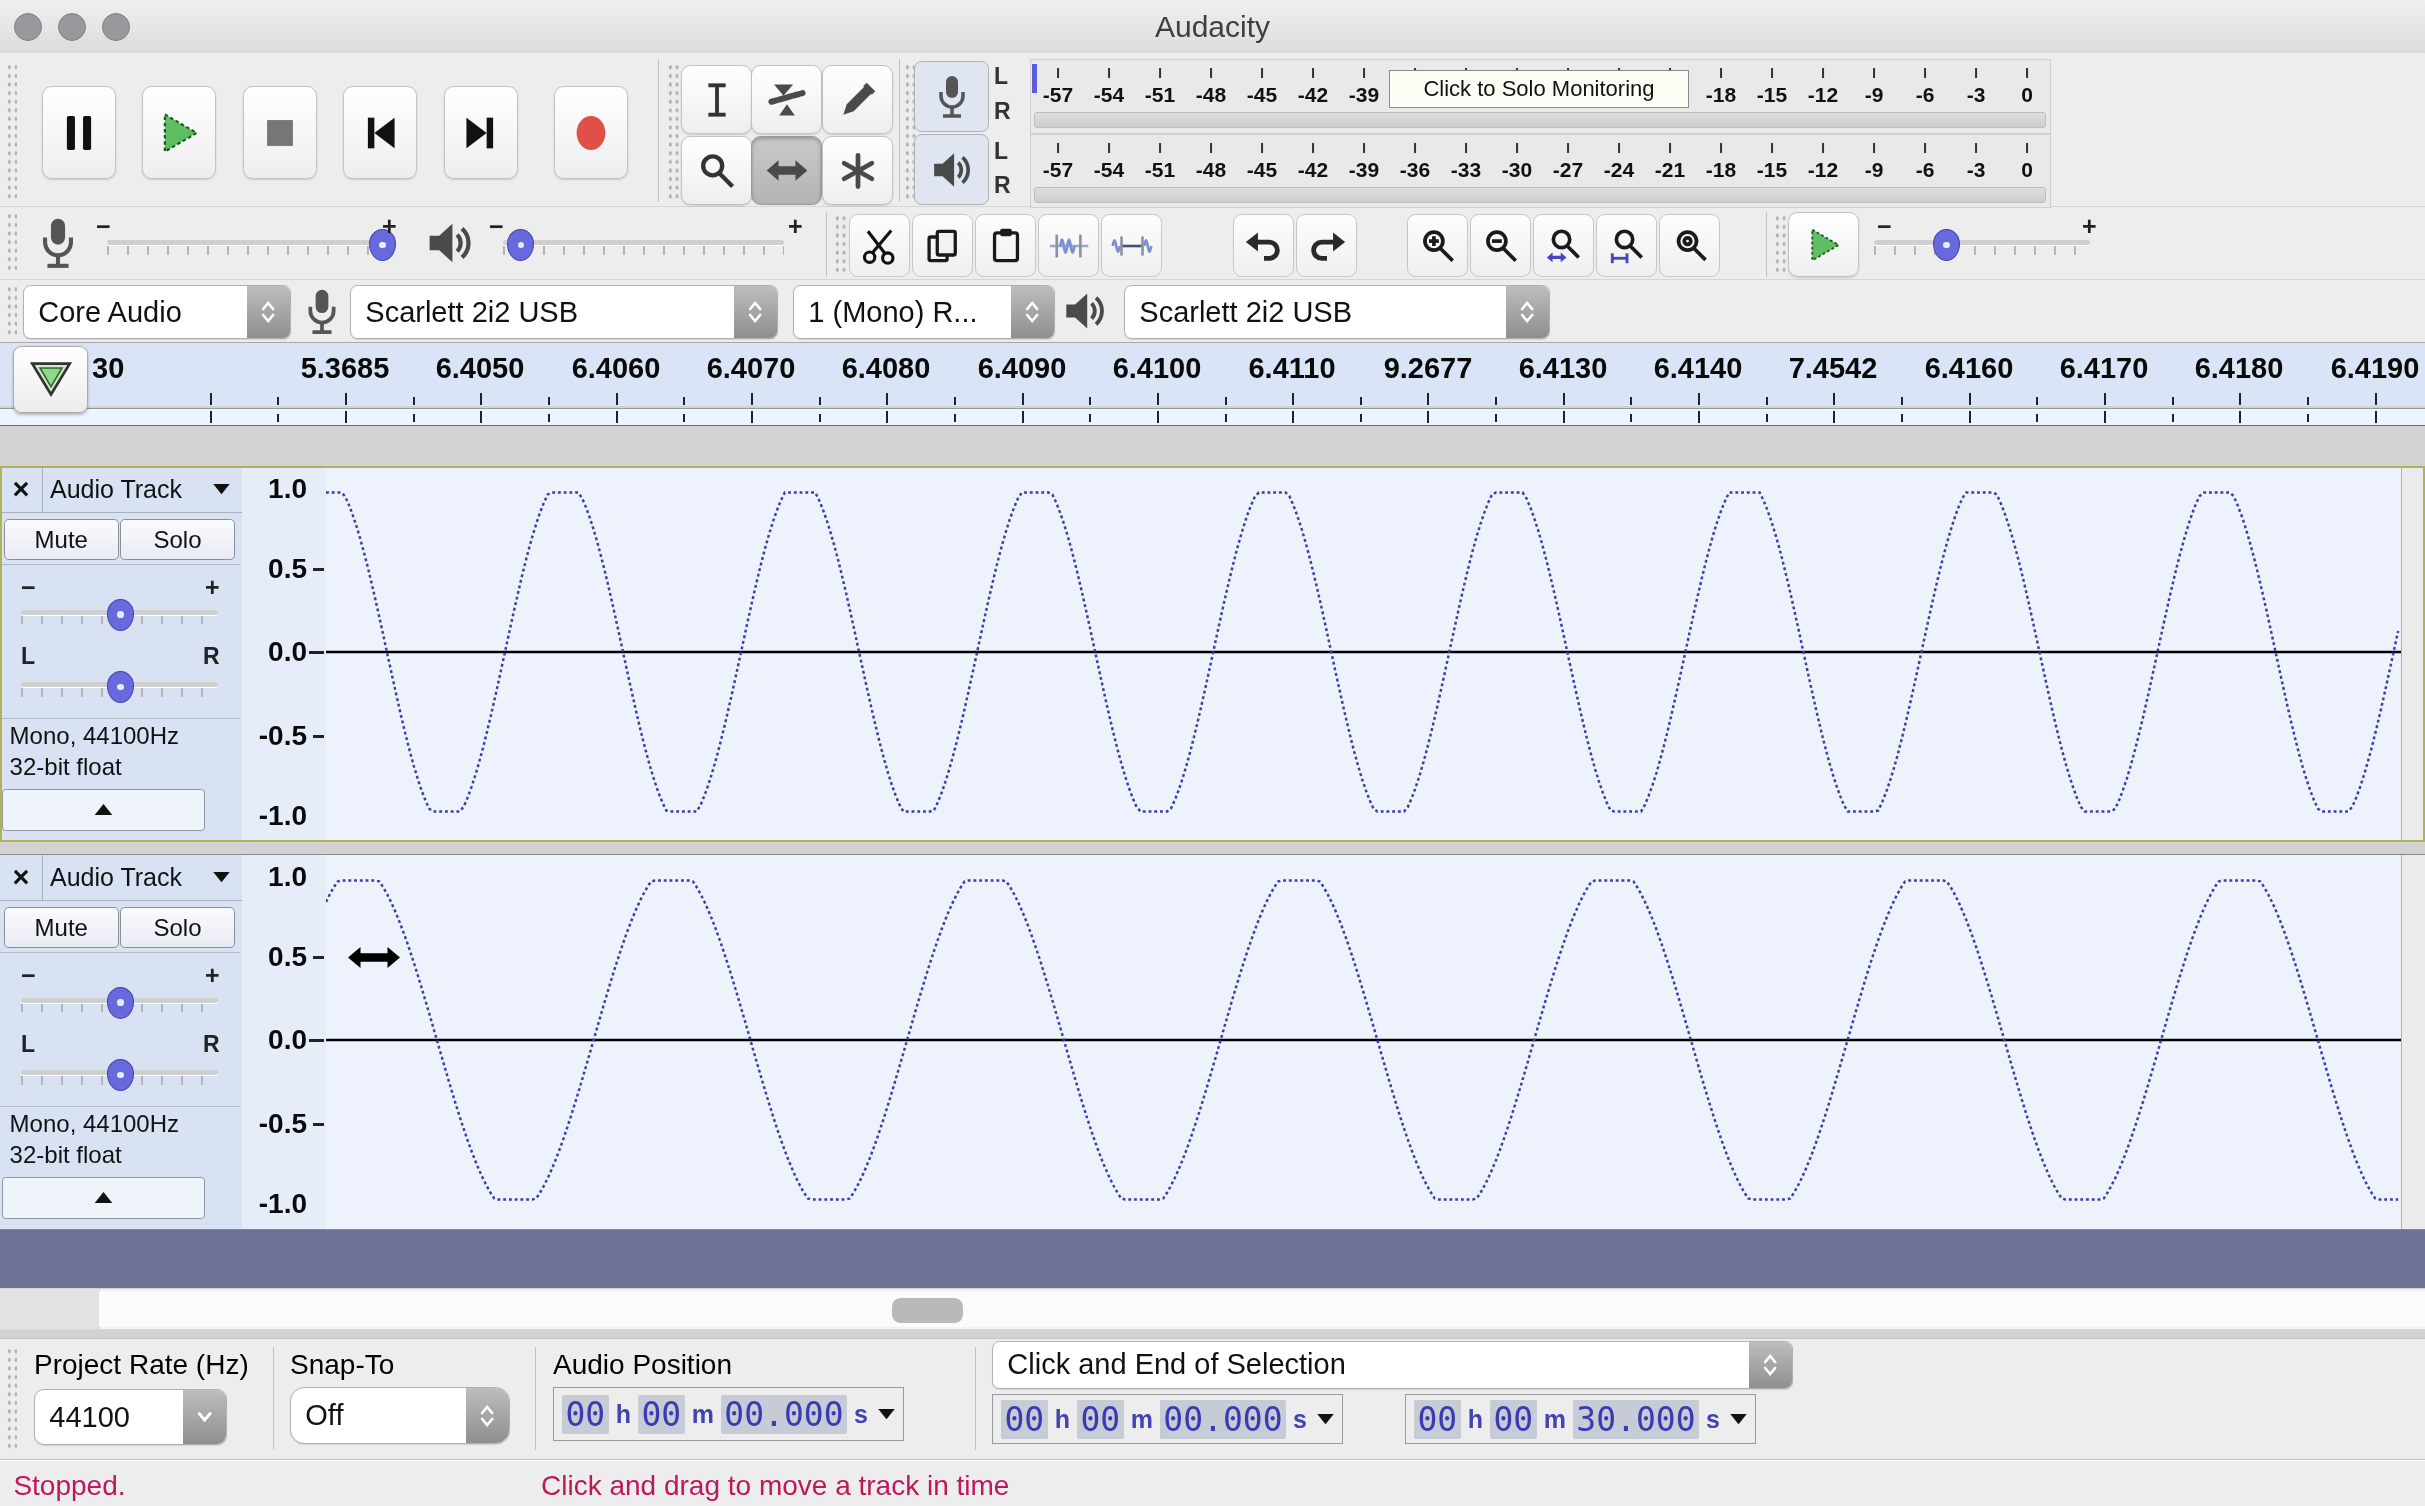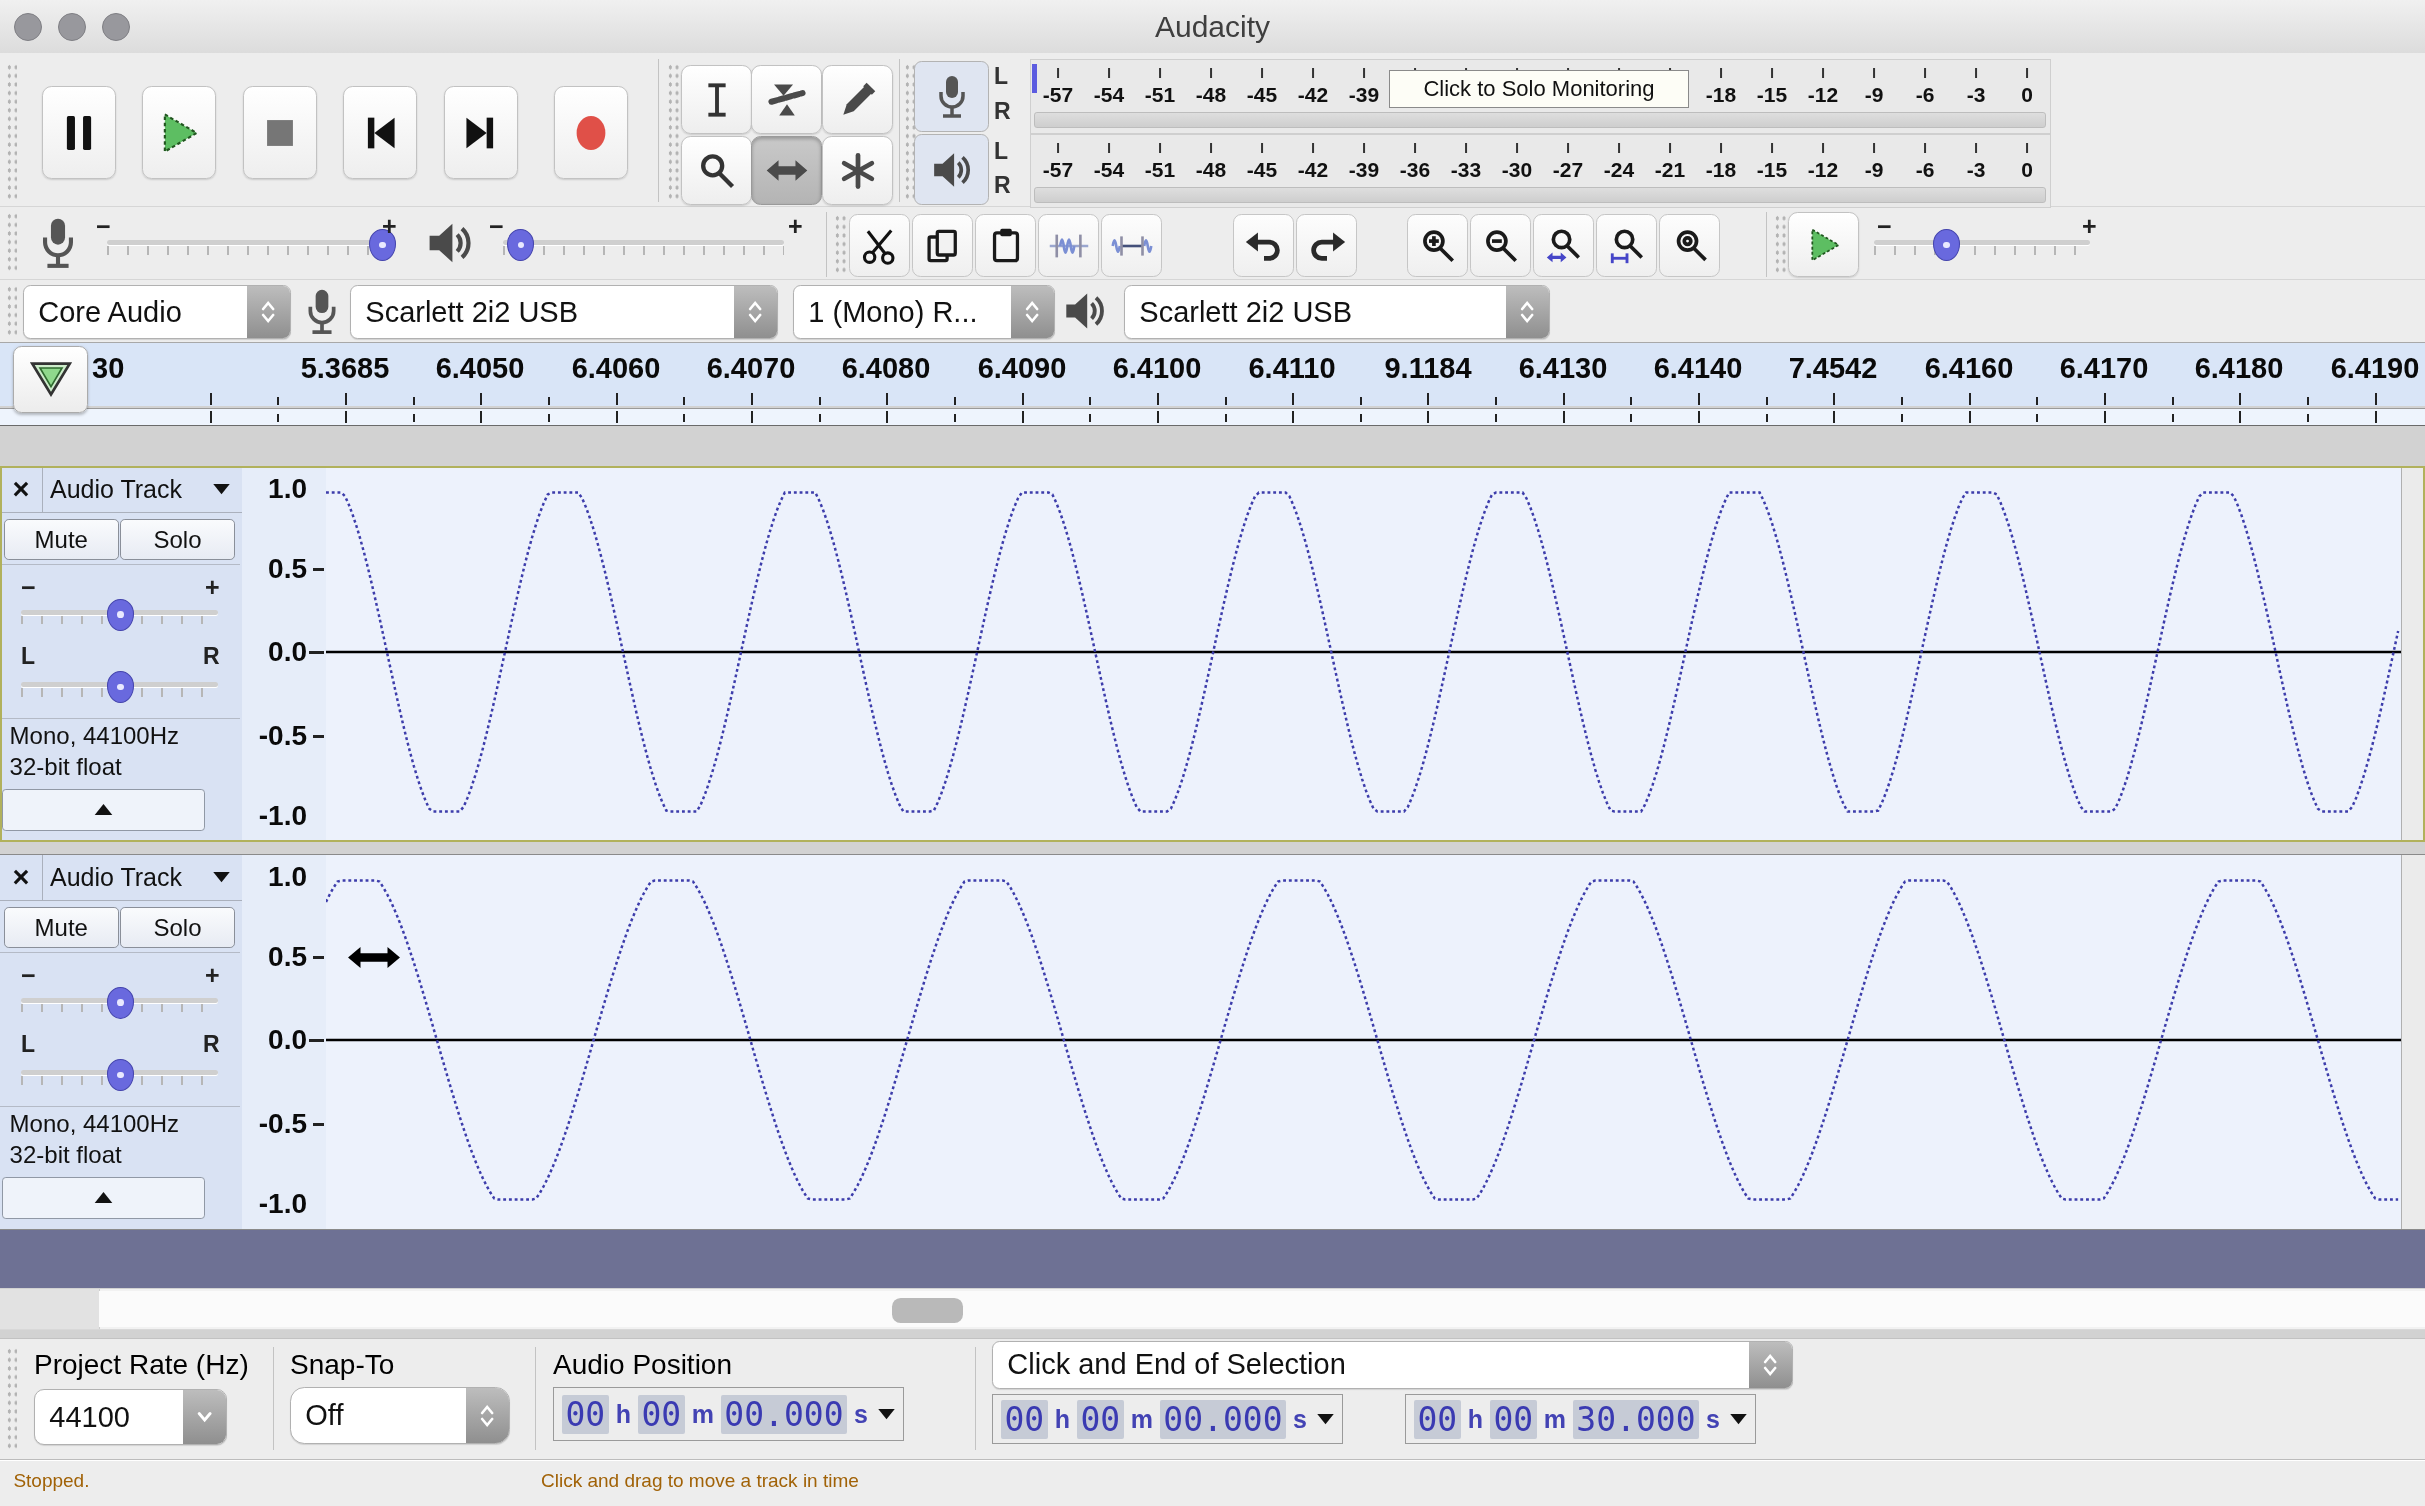--- a/index.html
+++ b/index.html
@@ -76,21 +76,21 @@
   #hthumb{position:absolute;left:793px;top:7.6px;width:71px;height:25px;background:#b9b9b9;border-radius:8.6px;}
 
   
   #selbar{left:0;top:1338px;width:2425px;height:120px;background:#ededed;border-top:1px solid #c2c2c2;}
   .sblab{position:absolute;top:9.6px;font-size:28px;color:#000;white-space:nowrap;}
   .tfield{position:absolute;display:flex;align-items:center;gap:6.7px;background:#ededed;border:1.9px solid #9a9a9a;padding:0 7.6px;}
   .tseg{background:#c6cbd6;color:#3a3ab2;font-family:"DejaVu Sans Mono",monospace;font-size:33px;padding:0 3.8px;border-radius:1.9px;}
   .tunit{color:#4343b4;font-size:25px;font-weight:700;}
   .tfarrow{margin-left:1.9px;display:flex;}
   #statusbar{left:0;top:1459px;width:2425px;height:48px;background:#ededed;border-top:1.9px solid #bcbcbc;box-shadow:inset 0 1px 0 #fff;}
-  .stxt{position:absolute;top:9.6px;font-size:19px;color:#a16207;white-space:nowrap;}
+  .stxt{position:absolute;top:9.6px;font-size:28px;color:#be185d;white-space:nowrap;}
   .ico{display:inline-flex;align-items:center;justify-content:center;}
 </style>
 </head>
 <body>
 
 <div id="app">
 
   <div id="titlebar" class="abs">
     <span class="tlight" style="left:14.3px"></span>
     <span class="tlight" style="left:58px"></span>
@@ -548,21 +548,21 @@
     <div id="tl-main">
         <span class="tl-lab first" style="left: 92px;">30</span>
         <span class="tl-lab" style="left: 345px;">5.3685</span>
         <span class="tl-lab" style="left: 480px;">6.4050</span>
         <span class="tl-lab" style="left: 616px;">6.4060</span>
         <span class="tl-lab" style="left: 751px;">6.4070</span>
         <span class="tl-lab" style="left: 886px;">6.4080</span>
         <span class="tl-lab" style="left: 1022px;">6.4090</span>
         <span class="tl-lab" style="left: 1157px;">6.4100</span>
         <span class="tl-lab" style="left: 1292px;">6.4110</span>
-        <span class="tl-lab" style="left: 1428px;">9.1184</span>
+        <span class="tl-lab" style="left: 1428px;">9.2677</span>
         <span class="tl-lab" style="left: 1563px;">6.4130</span>
         <span class="tl-lab" style="left: 1698px;">6.4140</span>
         <span class="tl-lab" style="left: 1833px;">7.4542</span>
         <span class="tl-lab" style="left: 1969px;">6.4160</span>
         <span class="tl-lab" style="left: 2104px;">6.4170</span>
         <span class="tl-lab" style="left: 2239px;">6.4180</span>
         <span class="tl-lab" style="left: 2375px;">6.4190</span>
         <div class="tl-tick" style="left: 210px; top: 50px; height: 11.5px;"></div>
         <div class="tl-tick" style="left: 277px; top: 54px; height: 7.6px;"></div>
         <div class="tl-tick" style="left: 345px; top: 50px; height: 11.5px;"></div>

